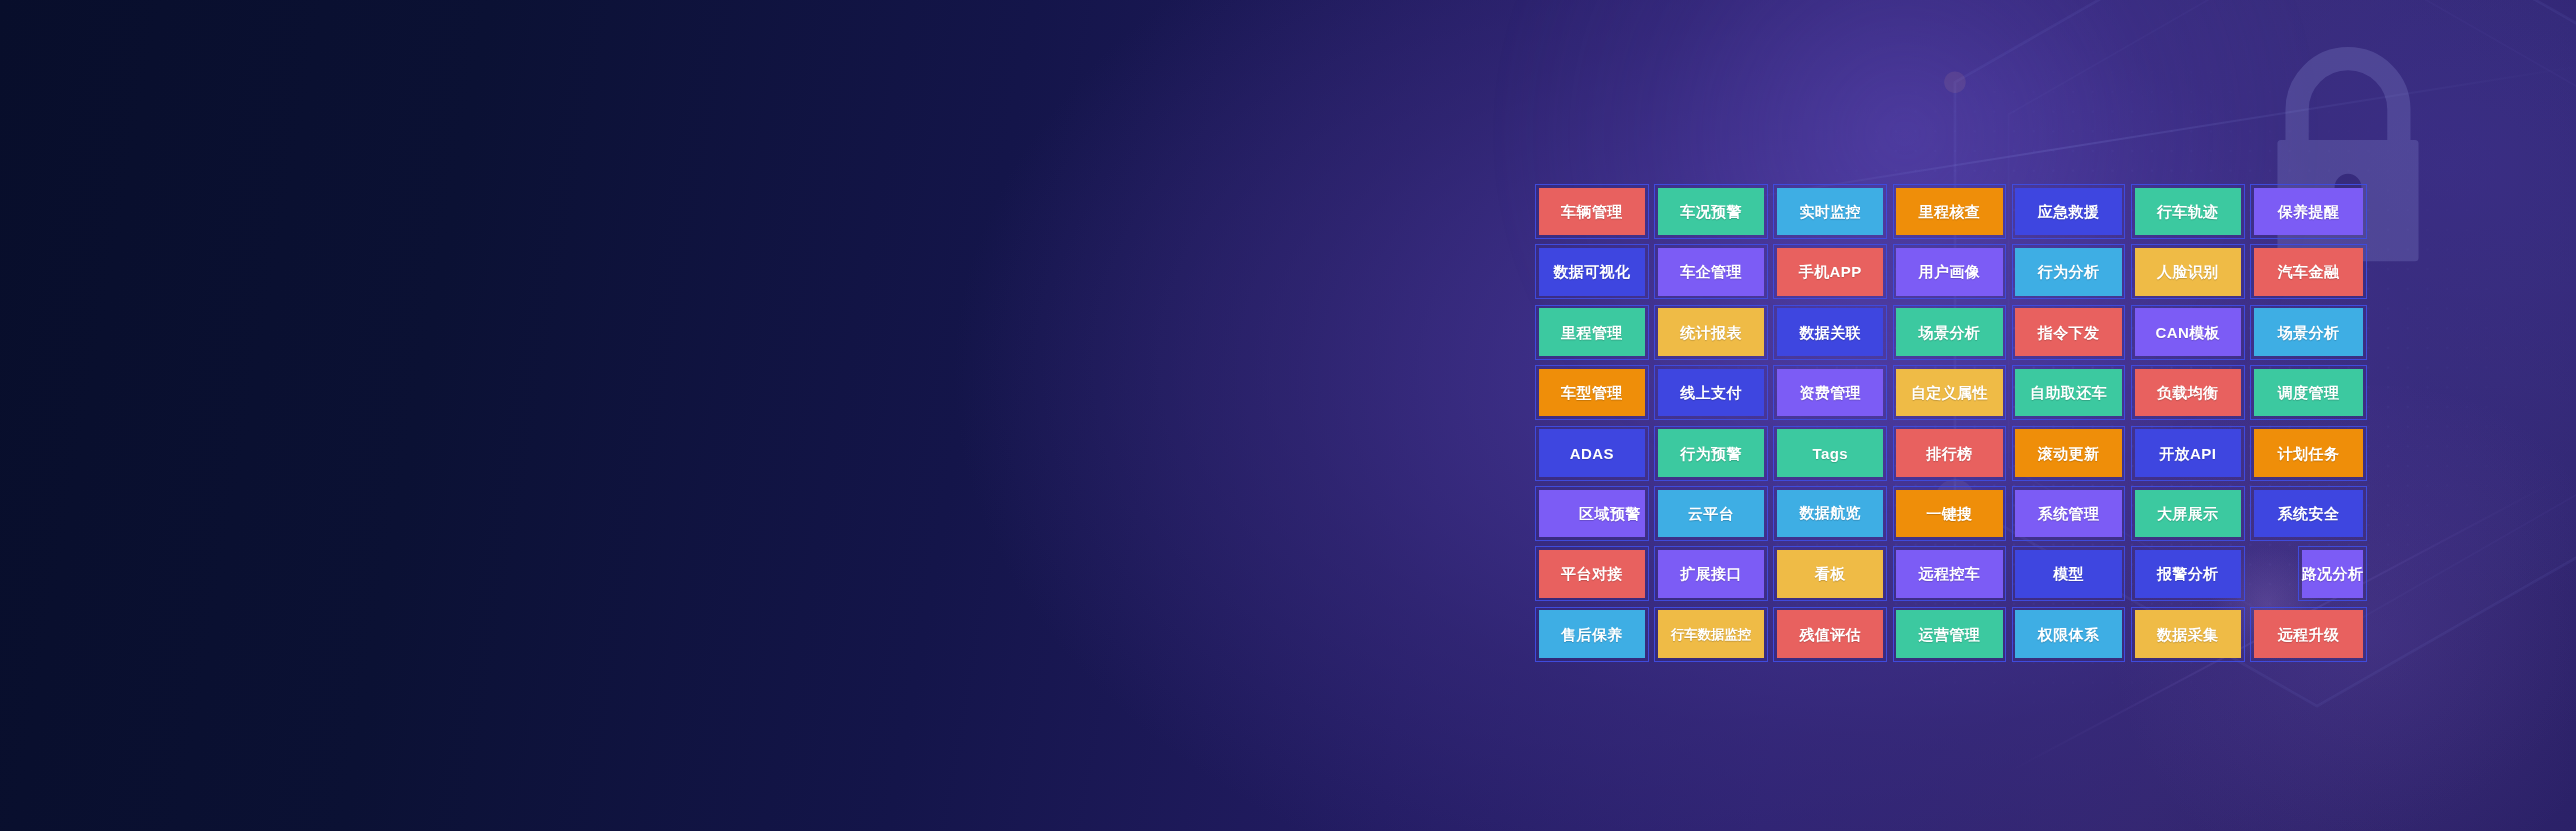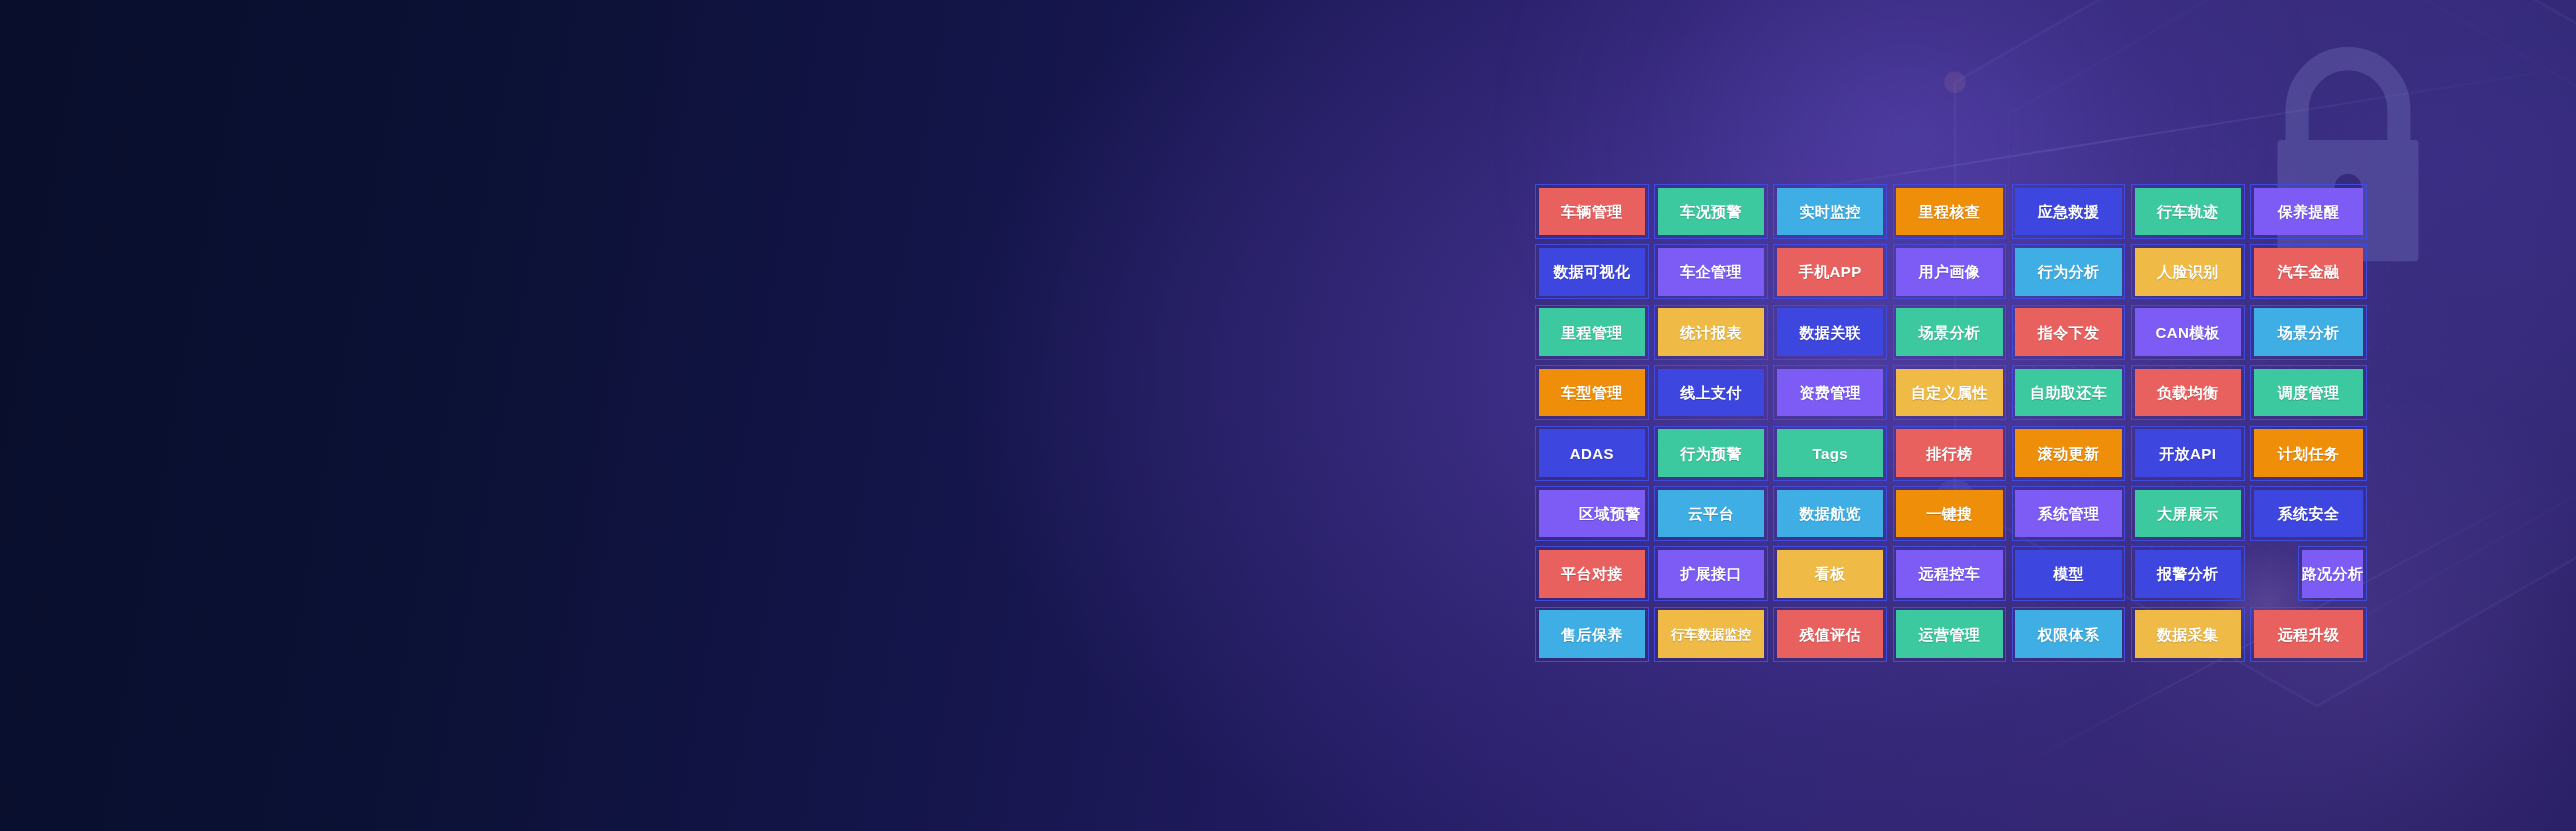--- a/index.html
+++ b/index.html
@@ -326,21 +326,21 @@
       <div class="tile" style="border-color: rgb(63, 75, 221);">
         <div class="tile-inner" style="background: rgb(124, 92, 245); padding-left: 36px;">
           <span class="tile-label" style="color: rgb(255, 255, 255);">区域预警</span>
         </div>
       </div>
       <div class="tile" style="border-color: rgb(63, 75, 221);">
         <div class="tile-inner" style="background: rgb(62, 174, 228);">
           <span class="tile-label" style="color: rgb(255, 255, 255);">云平台</span>
         </div>
       </div>
-      <div class="tile" style="border-color: rgb(63, 75, 221);">
+      <div class="tile" style="border-color: rgb(63, 75, 221); font-family: Liberation Serif, serif;">
         <div class="tile-inner" style="background: rgb(62, 174, 228);">
           <span class="tile-label" style="color: rgb(255, 255, 255);">数据航览</span>
         </div>
       </div>
       <div class="tile" style="border-color: rgb(63, 75, 221);">
         <div class="tile-inner" style="background: rgb(239, 142, 9);">
           <span class="tile-label" style="color: rgb(255, 255, 255);">一键搜</span>
         </div>
       </div>
       <div class="tile" style="border-color: rgb(63, 75, 221);">

